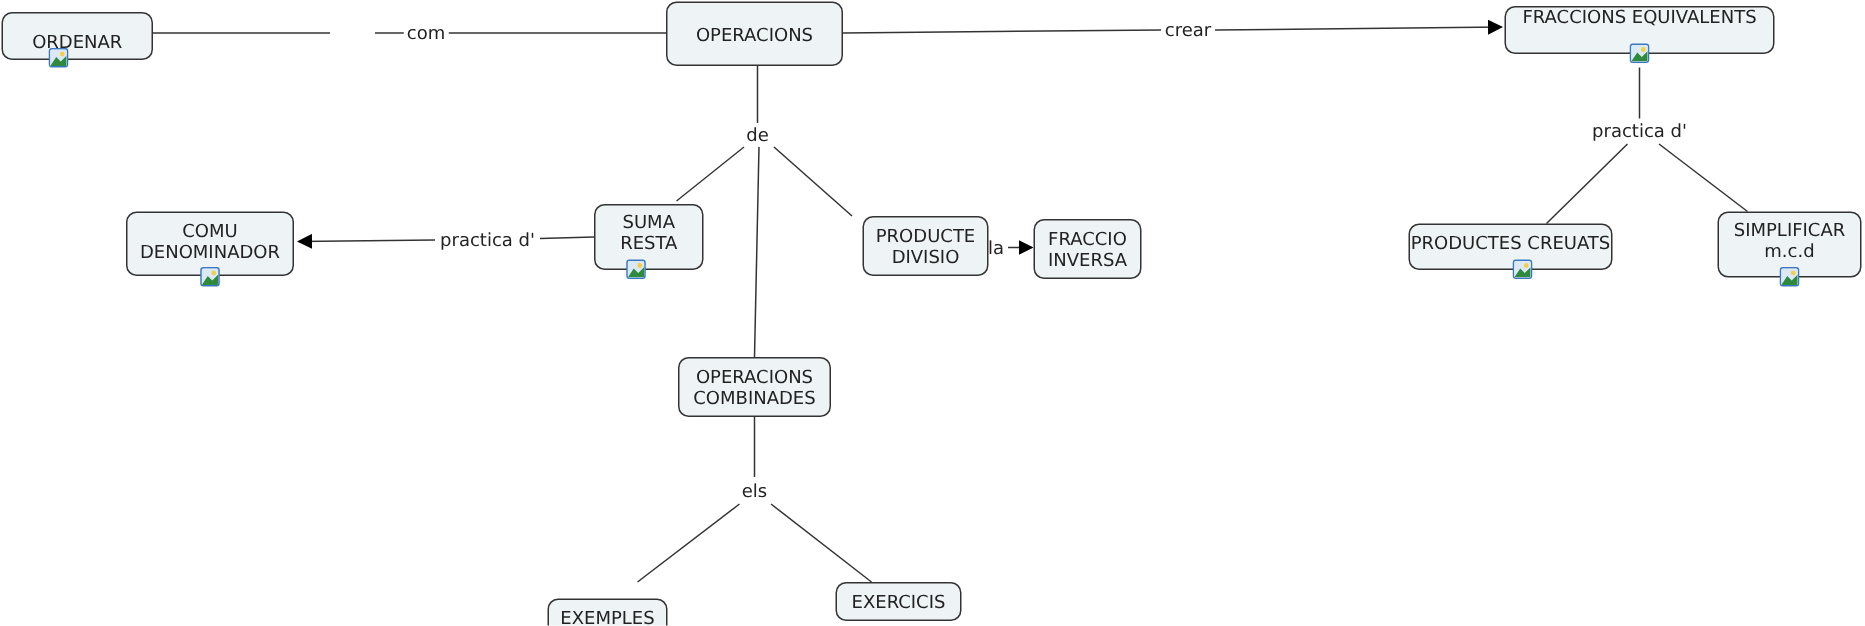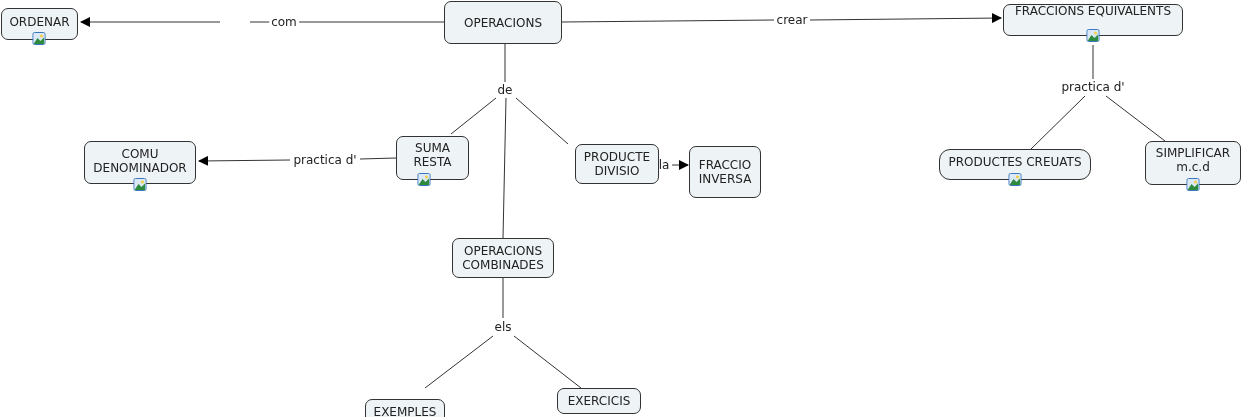--- a/index.html
+++ b/index.html
@@ -57,46 +57,46 @@
 </svg>
 
 <span class="label" style="left:236px; top:22px;margin-left:48px;">com</span>
 <span class="label" style="left:792px; top:20px;">crear</span>
 <span class="label" style="left:505px; top:90px;">de</span>
 <span class="label" style="left:325px; top:160px;">practica d'</span>
 <span class="label" style="left:664px; top:165px;">la</span>
 <span class="label" style="left:1093px; top:87px;">practica d'</span>
 <span class="label" style="left:503px; top:327px;">els</span>
 
-<div class="node" style="left:1px; top:8px; width:77px; height:32px; padding-bottom:4px;">
+<div class="node" style="left:1px; top:8px; width:101px; height:32px; padding-bottom:4px;justify-content:flex-end;">
   <span>ORDENAR</span>
 </div>
 <div class="node" style="left:444px; top:1px; width:118px; height:43px;">
   <span>OPERACIONS</span>
 </div>
 <div class="node" style="left:1003px; top:4px; width:180px; height:32px; padding-bottom:18px;">
   <span>FRACCIONS EQUIVALENTS</span>
 </div>
 <div class="node" style="left:84px; top:141px; width:112px; height:43px; padding-bottom:4px;text-align:center;">
   <span>COMU
 DENOMINADOR</span>
 </div>
 <div class="node" style="left:396px; top:136px; width:73px; height:44px; padding-bottom:6px;">
   <span>SUMA
 RESTA</span>
 </div>
 <div class="node" style="left:551px; top:144px; width:84px; height:40px;margin-left:24px;">
   <span>PRODUCTE
 DIVISIO</span>
 </div>
-<div class="node" style="left:689px; top:146px; width:72px; height:52px;">
+<div class="node" style="left:689px; top:146px; width:72px; height:40px;">
   <span>FRACCIO
 INVERSA</span>
 </div>
-<div class="node" style="left:939px; top:149px; width:152px; height:31px; padding-bottom:6px;border-radius:11px;">
+<div class="node" style="left:939px; top:149px; width:136px; height:31px; padding-bottom:6px;">
   <span>PRODUCTES CREUATS</span>
 </div>
 <div class="node" style="left:1145px; top:141px; width:96px; height:44px; padding-bottom:6px;">
   <span>SIMPLIFICAR
 m.c.d</span>
 </div>
 <div class="node" style="left:452px; top:238px; width:102px; height:40px;">
   <span>OPERACIONS
 COMBINADES</span>
 </div>

